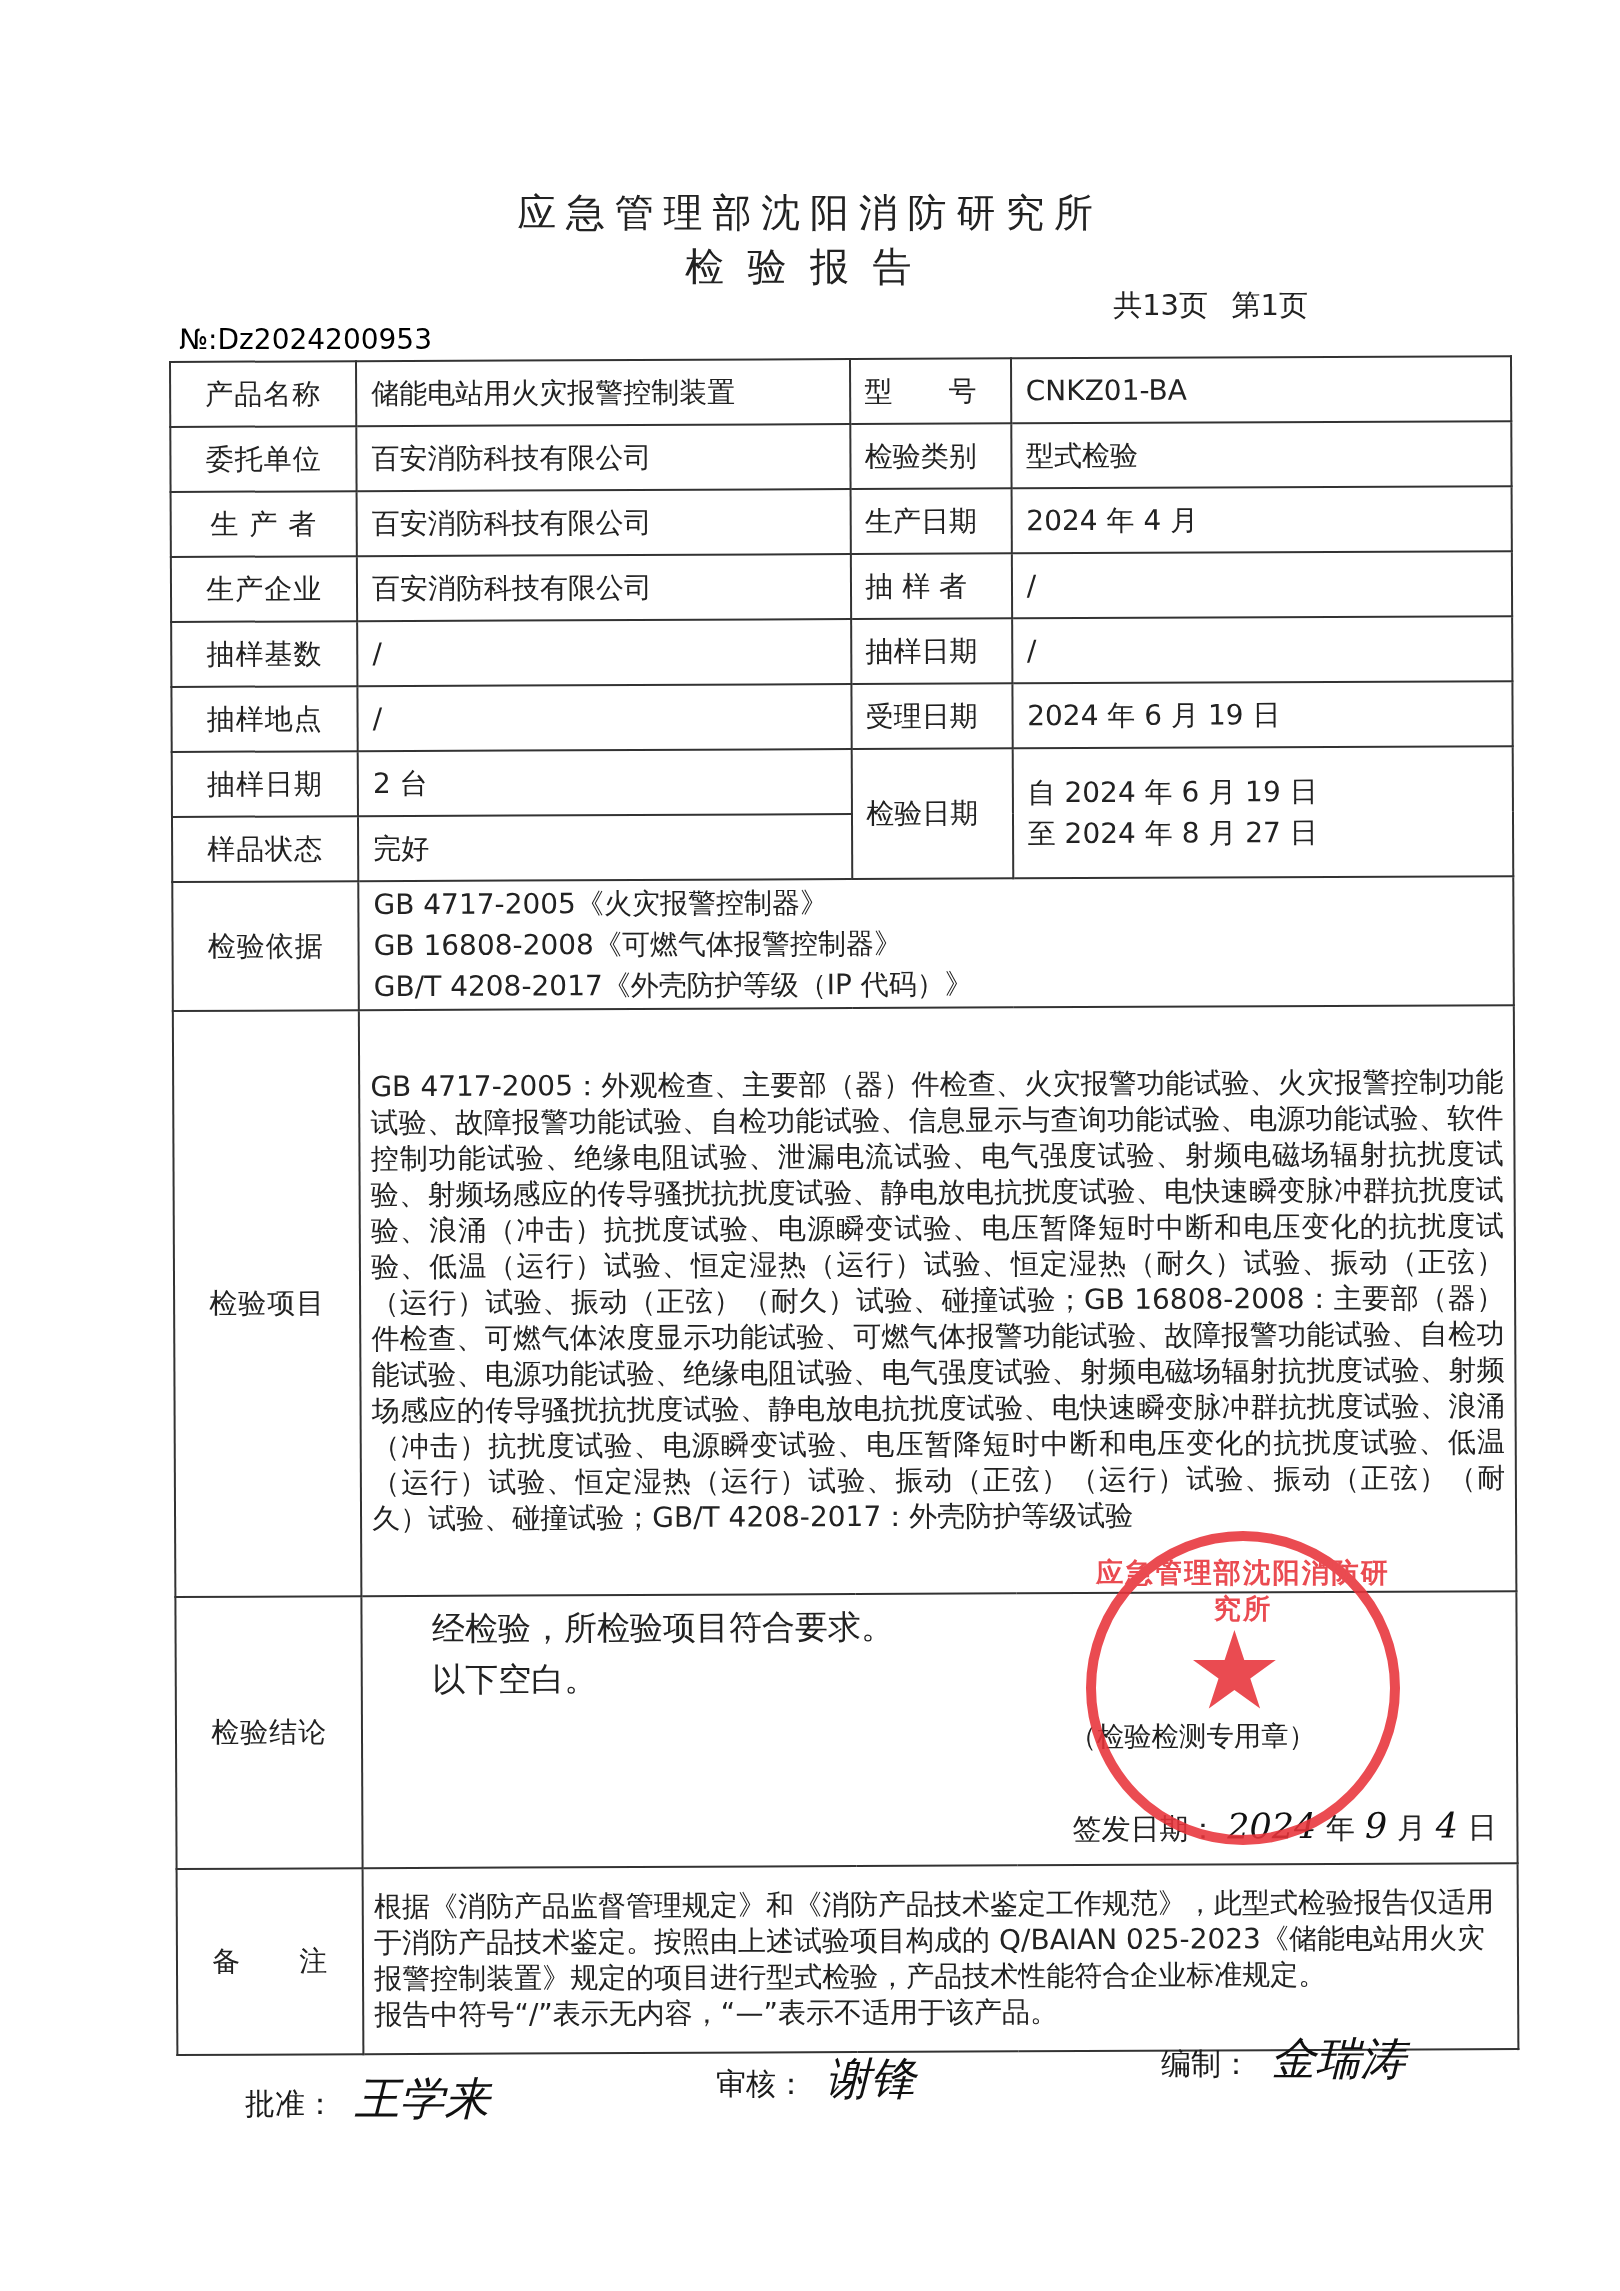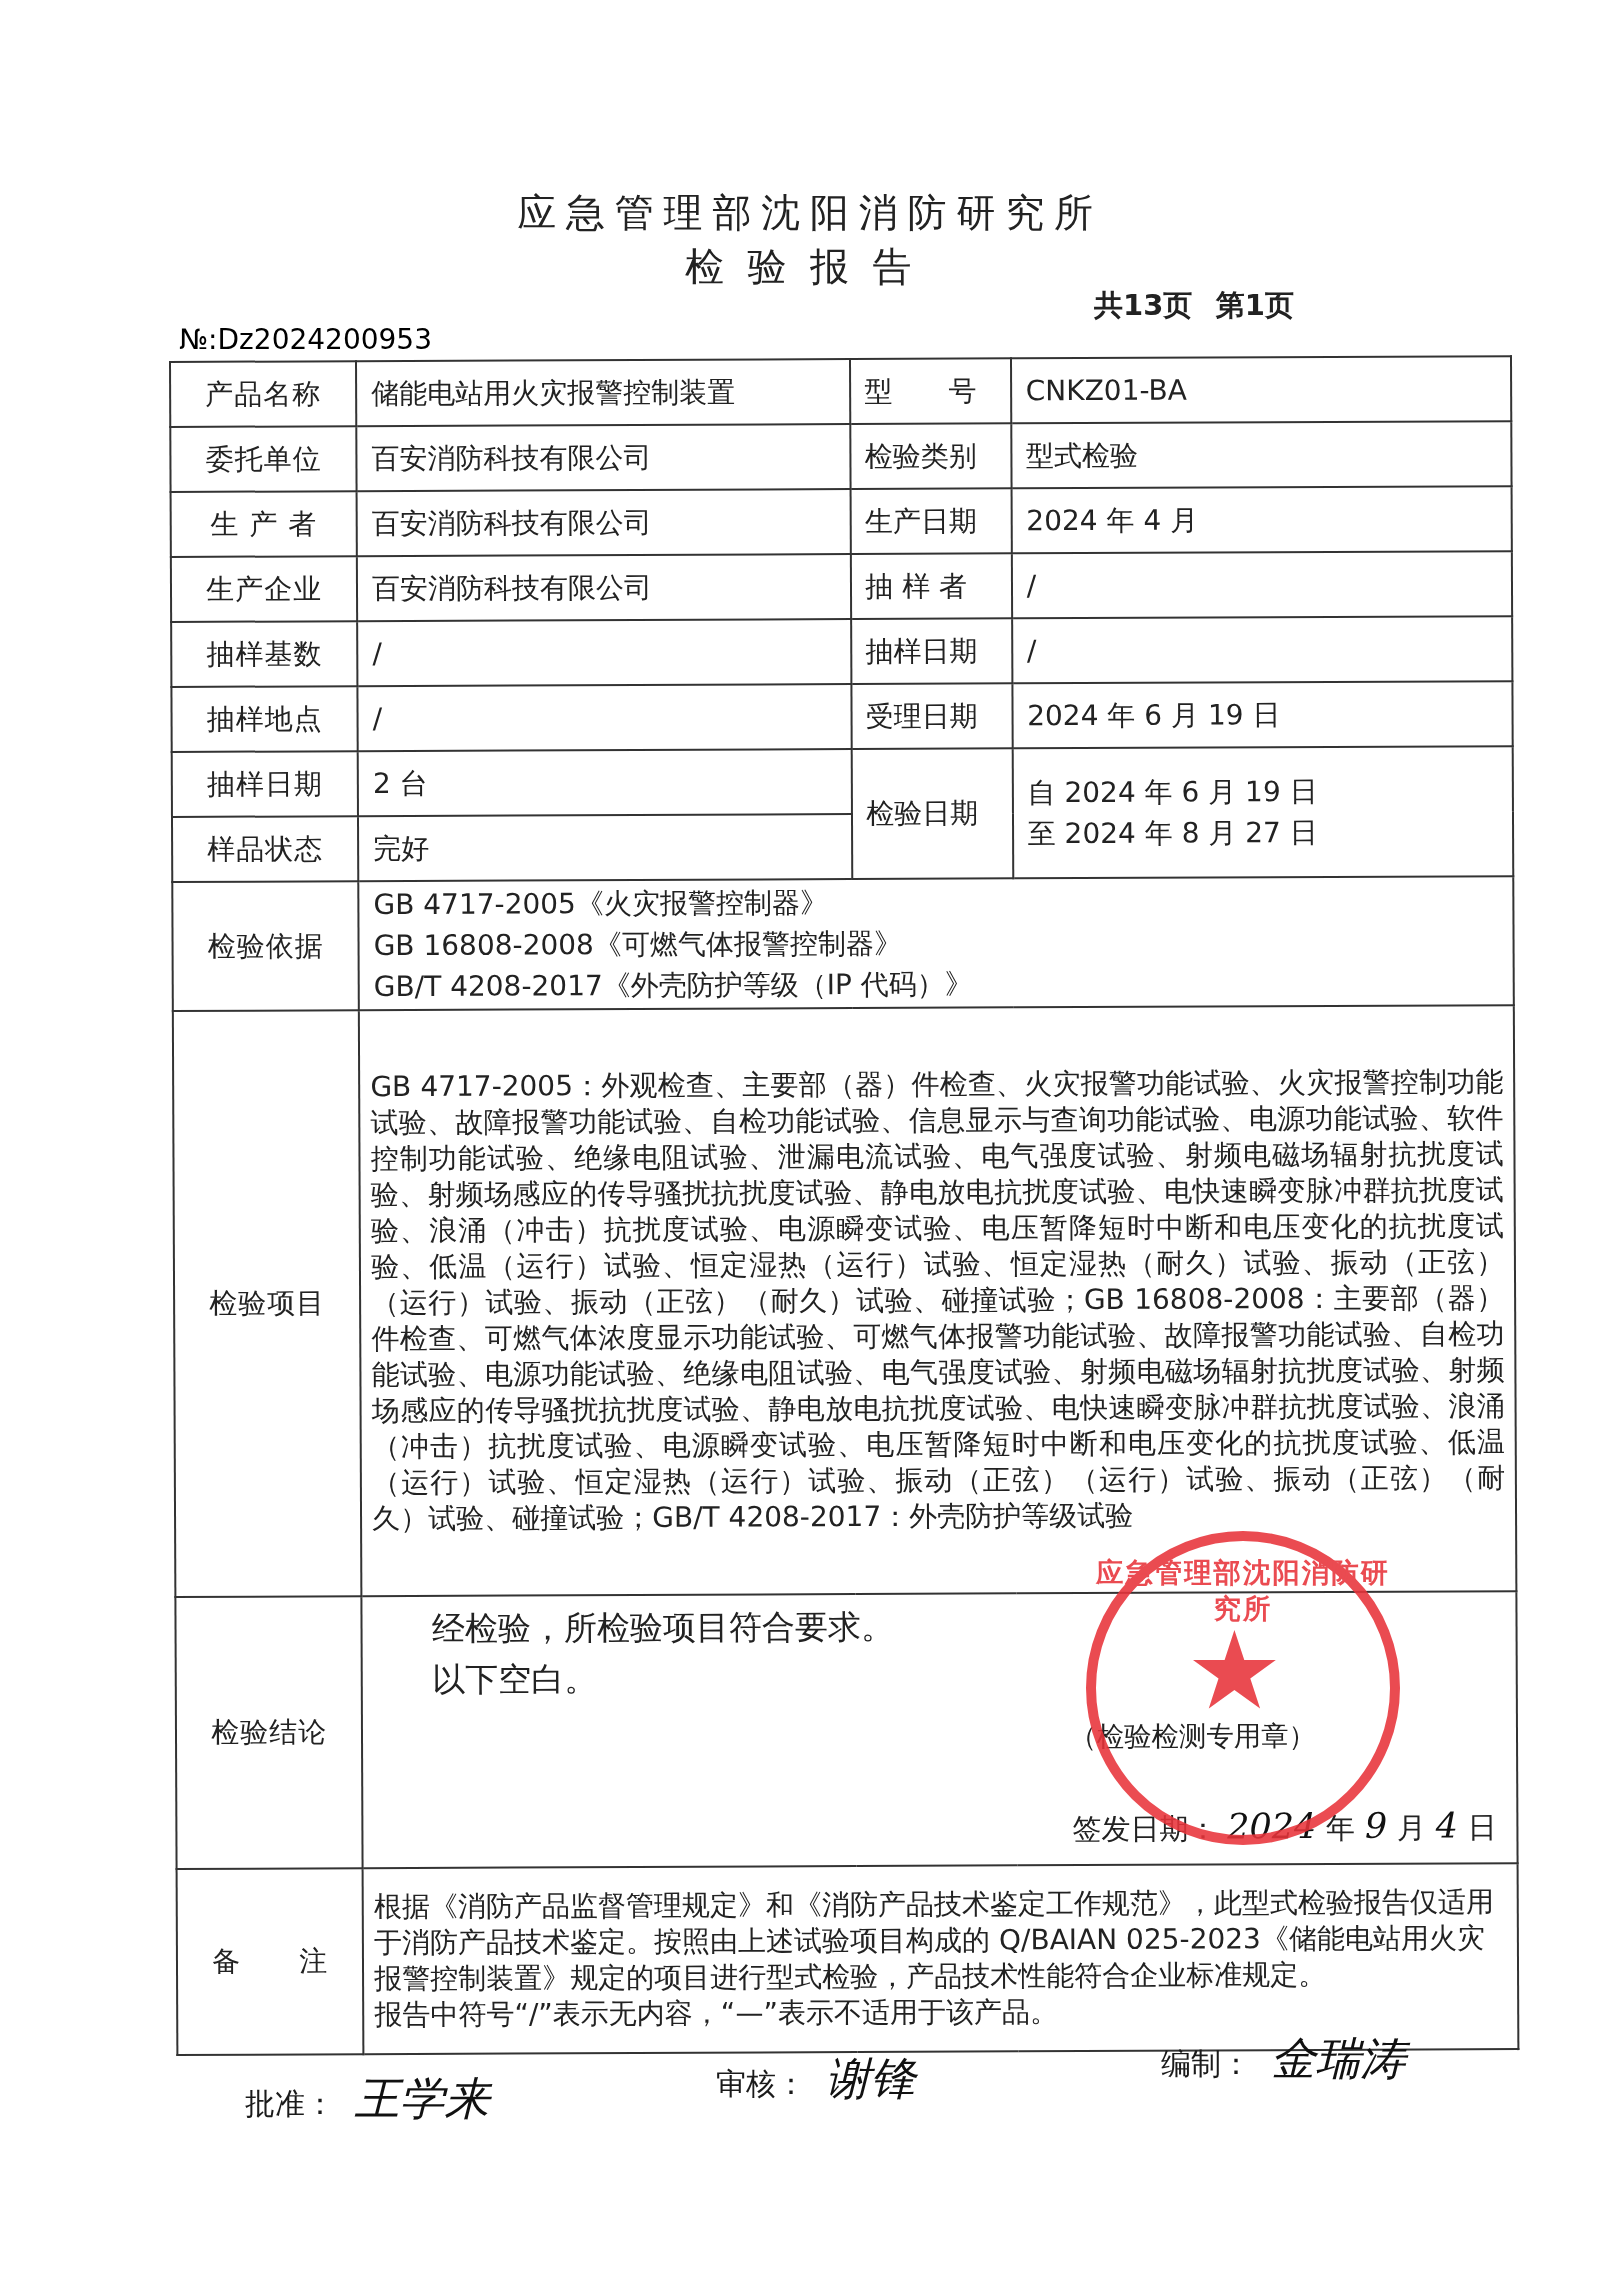--- a/index.html
+++ b/index.html
@@ -3,21 +3,21 @@
 <meta charset="utf-8">
 <style>
   html, body { margin:0; padding:0; background:#ffffff; }
   body { width:1620px; height:2292px; position:relative; overflow:hidden;
          font-family:"DejaVu Sans","Liberation Sans",sans-serif; color:#1a1a1a; }
   .page { position:absolute; left:0; top:0; width:1415px; height:2292px; }
   .title1 { position:absolute; left:0; width:1620px; top:186px; text-align:center;
             font-size:39px; letter-spacing:9.8px; color:#222; }
   .title2 { position:absolute; left:0; width:1620px; top:240px; text-align:center;
             font-size:39px; letter-spacing:23.5px; color:#222; }
-  .pageinfo { position:absolute; right:121px; top:286px; font-size:29px; color:#222;font-weight:bold; }
+  .pageinfo { position:absolute; right:107px; top:286px; font-size:29px; color:#222; }
   .pageinfo span { margin-left:23.5px; }
   .reportno { position:absolute; left:179px; top:323px; font-size:28px; color:#000000; }
   table.report { position:absolute; left:169px; top:361px; width:1343px;
                  border-collapse:collapse; border:2.9px solid #222; transform:rotate(-0.25deg);
                  transform-origin:left top; }
   table.report td { border:2px solid #333; font-size:28px; padding:0 13.7px; vertical-align:middle; color:#222; }
   td.lbl { width:157px; text-align:center; letter-spacing:1px; }
   td.lbl2 { width:132px; text-align:left; }
   td.val { }
   tr.r { height:65px; }

